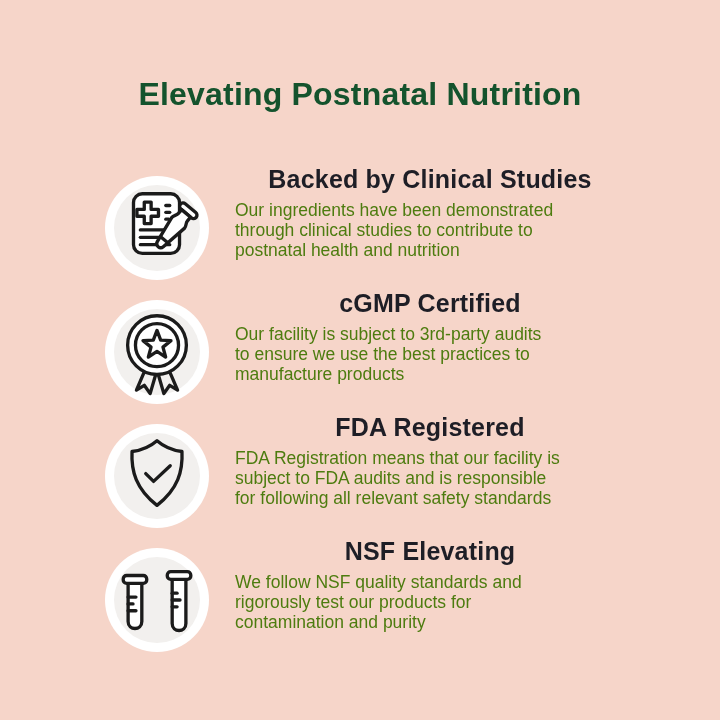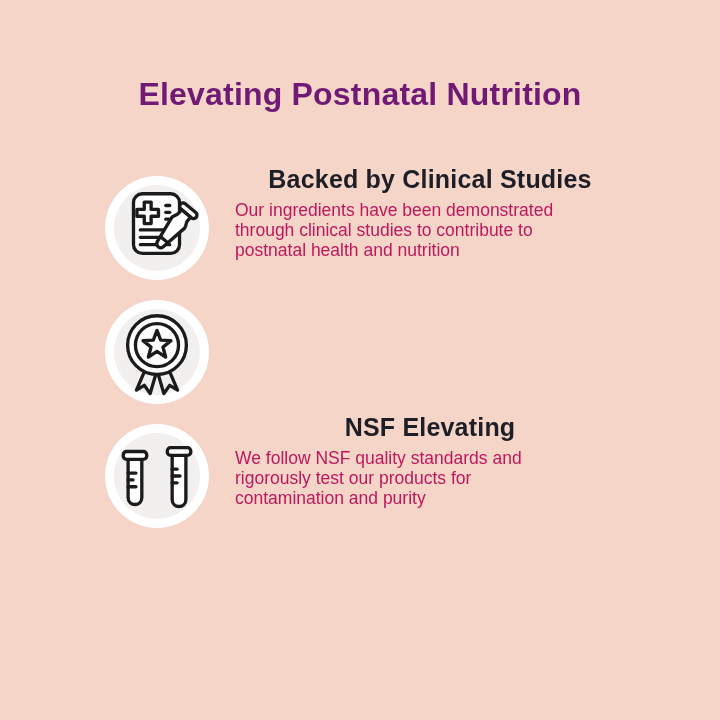--- a/index.html
+++ b/index.html
@@ -10,21 +10,21 @@
     font-family:"Liberation Sans", sans-serif;
     overflow:hidden;
   }
   .title{
     position:absolute;
     top:55px;left:0;right:0;
     text-align:center;
     font-size:32px;
     font-weight:700;
     letter-spacing:0.2px;
-    color:#701a75;
+    color:#14532d;
   }
   .rows{
     position:absolute;
     top:176px;left:105px;width:520px;
   }
   .row{
     display:flex;
     align-items:flex-start;
     margin-bottom:20px;
   }
@@ -57,21 +57,21 @@
     font-weight:700;
     letter-spacing:0.2px;
     color:#1e1e26;
     line-height:1.2;
     text-align:center;
   }
   .body-text{
     margin-top:6px;
     font-size:17.5px;
     line-height:20px;
-    color:#be185d;
+    color:#4d7c0f;
     white-space:pre-line;
   }
   .stroke{
     fill:none;
     stroke:#1b1b1b;
     stroke-width:3.4;
     stroke-linecap:round;
     stroke-linejoin:round;
   }
   .stroke-fill-white{
@@ -120,22 +120,42 @@
     <div class="row">
       <div class="icon-circle">
         <svg viewBox="0 0 96 96">
           <path class="stroke" d="M36,66 L27,87 L35,82 L41,90.5 L47,70"></path>
           <path class="stroke" d="M60,66 L69,87 L61,82 L55,90.5 L49,70"></path>
           <circle class="stroke-fill-white" cx="48" cy="41" r="30"></circle>
           <circle class="stroke" cx="48" cy="41" r="22"></circle>
           <polygon class="stroke" points="48,26 51.76,35.82 62.27,36.36 54.09,42.98 56.82,53.13 48,47.4 39.18,53.13 41.91,42.98 33.73,36.36 44.24,35.82"></polygon>
         </svg>
       </div>
+      <div class="text-col">
+        <div class="heading">cGMP Certified</div>
+        <div class="body-text">Our facility is subject to 3rd-party audits
+to ensure we use the best practices to
+manufacture products</div>
+      </div>
     </div>
 
+    <div class="row">
+      <div class="icon-circle">
+        <svg viewBox="0 0 96 96">
+          <path class="stroke" d="M48,12 C40.5,18.5 31,22 22.5,23 C21.5,43 26.5,61 48,78 C69.5,61 74.5,43 73.5,23 C65,22 55.5,18.5 48,12 Z"></path>
+          <path class="stroke" d="M36.5,45.5 L44.5,53.5 L61.5,37.5"></path>
+        </svg>
+      </div>
+      <div class="text-col">
+        <div class="heading">FDA Registered</div>
+        <div class="body-text">FDA Registration means that our facility is
+subject to FDA audits and is responsible
+for following all relevant safety standards</div>
+      </div>
+    </div>
 
     <div class="row">
       <div class="icon-circle">
         <svg viewBox="0 0 96 96">
           <path class="stroke-fill-white" d="M18.5,31 V70 C18.5,79.5 32.5,79.5 32.5,70 V31"></path>
           <rect class="stroke-fill-white" x="13.5" y="23" width="24" height="8" rx="3.5"></rect>
           <path class="stroke" d="M18.5,45 h8"></path>
           <path class="stroke" d="M18.5,52 h5"></path>
           <path class="stroke" d="M18.5,59 h8"></path>
           <path class="stroke-fill-white" d="M63.5,27 V72 C63.5,81.5 77.5,81.5 77.5,72 V27"></path>

